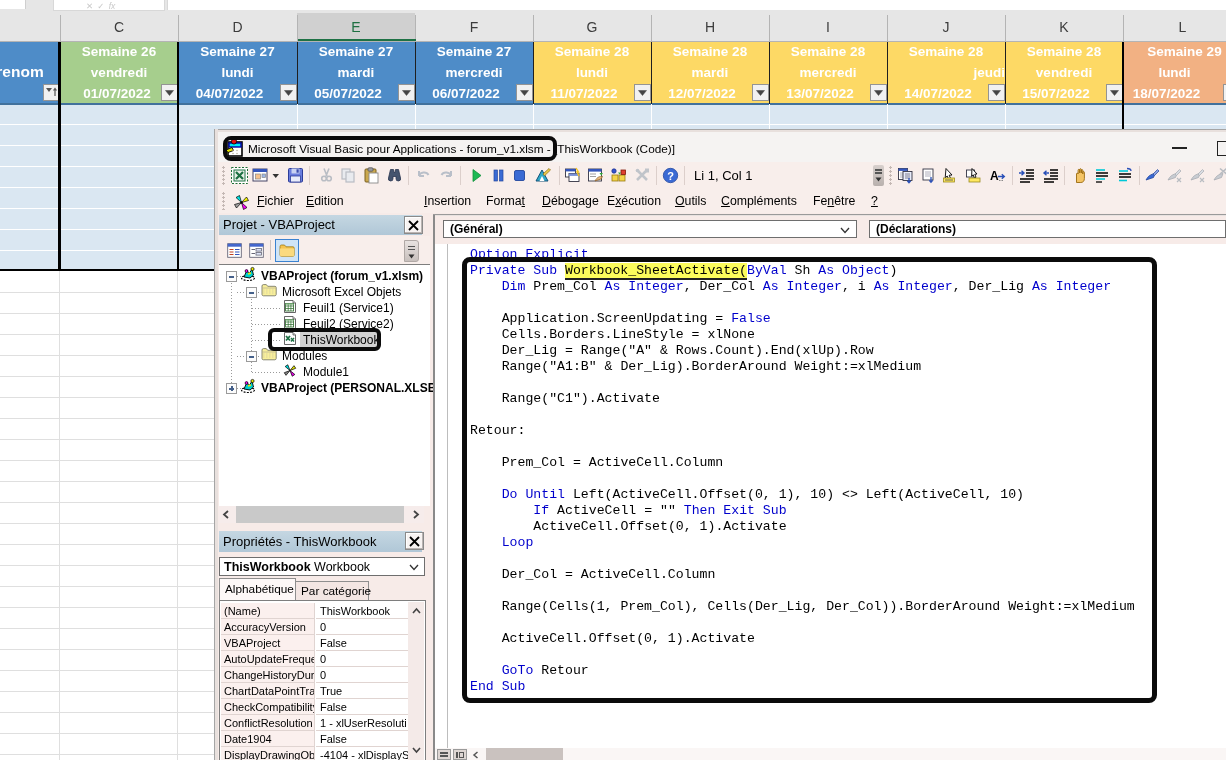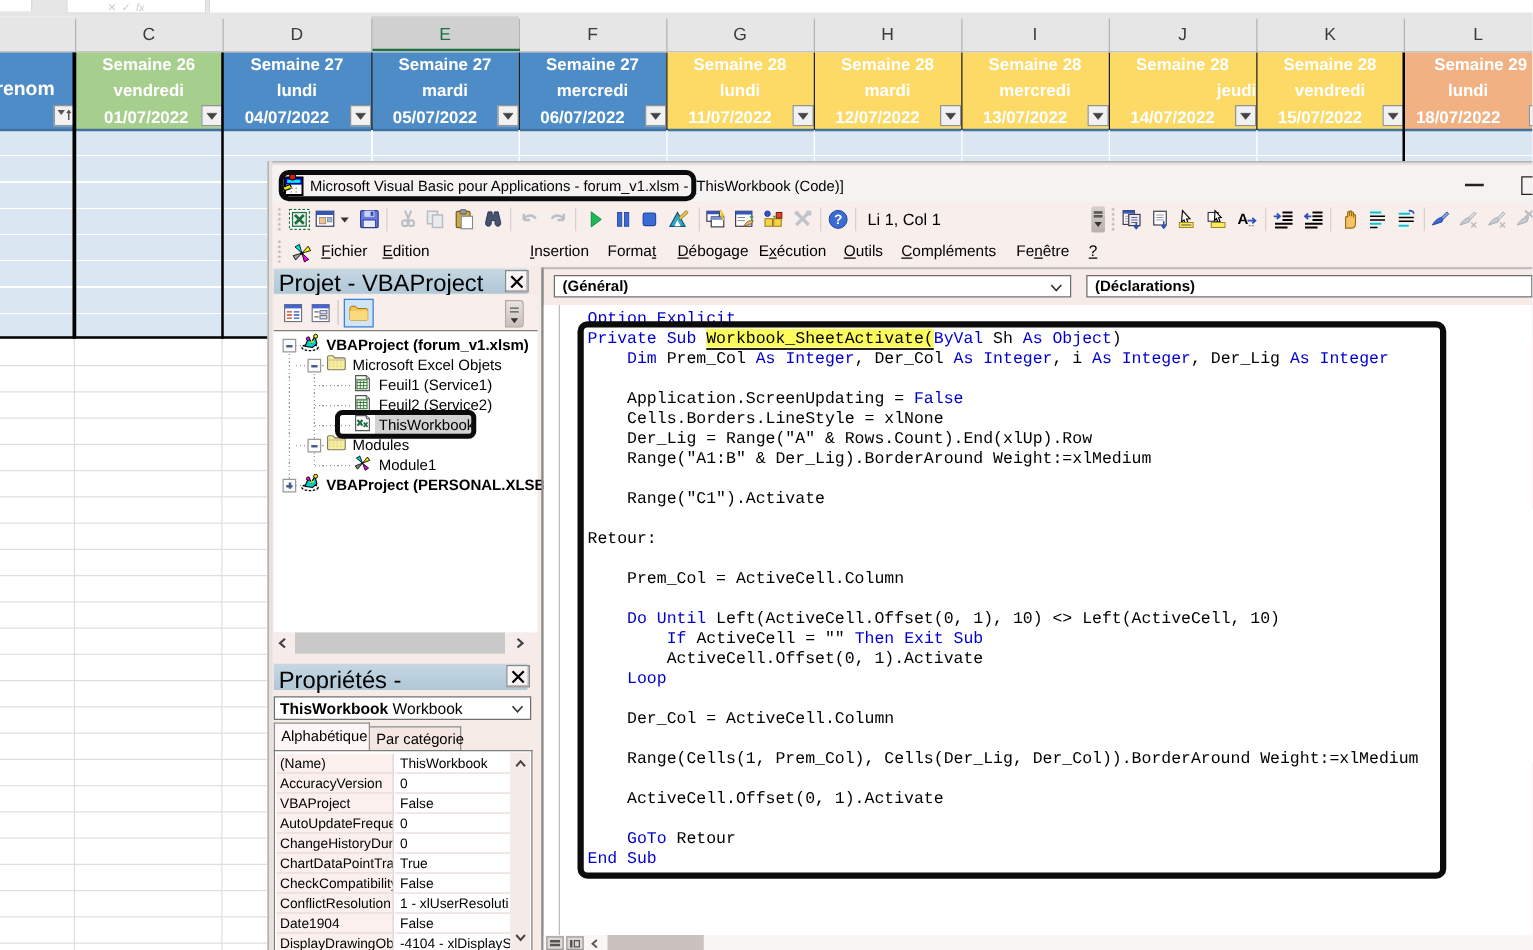--- a/index.html
+++ b/index.html
@@ -6,21 +6,21 @@
 body{width:1226px;height:760px;overflow:hidden;position:relative;font-family:"Liberation Sans",sans-serif;background:#fff;}
 .abs{position:absolute;}
 .colhead{position:absolute;top:13px;height:28px;background:#e6e6e6;color:#3c3c3c;font-size:14px;text-align:center;line-height:29px;}
 .hcell{position:absolute;top:42px;height:62px;color:#fff;font-weight:bold;font-size:13.5px;text-align:center;}
 .hl{position:absolute;left:0;right:0;}
 .ddbtn{position:absolute;width:17px;height:17px;background:#f1f1f1;border:1px solid #949494;box-sizing:border-box;}
 .anno{position:absolute;border:4px solid #0b0b0b;border-radius:8px;}
 .menuitem{position:absolute;top:0;height:24px;line-height:24px;font-size:12.3px;color:#000;white-space:nowrap;}
 .grip{position:absolute;width:3px;background-image:radial-gradient(circle at 1.5px 1.5px,#c4b8b4 1px,transparent 1.3px);background-size:3px 4px;}
 .tsep{position:absolute;width:1px;background:#dccfcb;}
-.phead{position:absolute;background:linear-gradient(to bottom,#c5d7e2,#b0c7d7);font-size:19px;color:#000;}
+.phead{position:absolute;background:linear-gradient(to bottom,#c5d7e2,#b0c7d7);font-size:13px;color:#000;}
 .xbtn{position:absolute;width:19px;height:18px;background:#f7f3f2;border:1px solid #8a8a8a;box-sizing:border-box;box-shadow:inset -1px -1px 0 #bab4b2,inset 1px 1px 0 #ffffff;}
 .trow{position:absolute;height:16px;line-height:16px;white-space:nowrap;font-size:12px;}
 .pm{position:absolute;width:11px;height:11px;border:1px solid #9a9a9a;background:#fcfcfc;box-sizing:border-box;}
 .pmh{position:absolute;left:2px;top:4px;width:5px;height:1.5px;background:#44608a;}
 .pmv{position:absolute;left:4px;top:2px;width:1.5px;height:5px;background:#44608a;}
 .doth{position:absolute;height:1px;background-image:repeating-linear-gradient(to right,#9a9a9a 0 1px,transparent 1px 3px);}
 .dotv{position:absolute;width:1px;background-image:repeating-linear-gradient(to bottom,#9a9a9a 0 1px,transparent 1px 3px);}
 .prow{position:absolute;height:16px;line-height:17px;font-size:11px;white-space:nowrap;overflow:hidden;}
 .combo{position:absolute;height:18px;background:#fff;border:1px solid #6e6e6e;font-size:12px;font-weight:bold;line-height:15px;box-sizing:border-box;white-space:nowrap;}
 .codeline{position:absolute;font-family:"Liberation Mono",monospace;font-size:13.2px;line-height:16px;white-space:pre;color:#000;}

